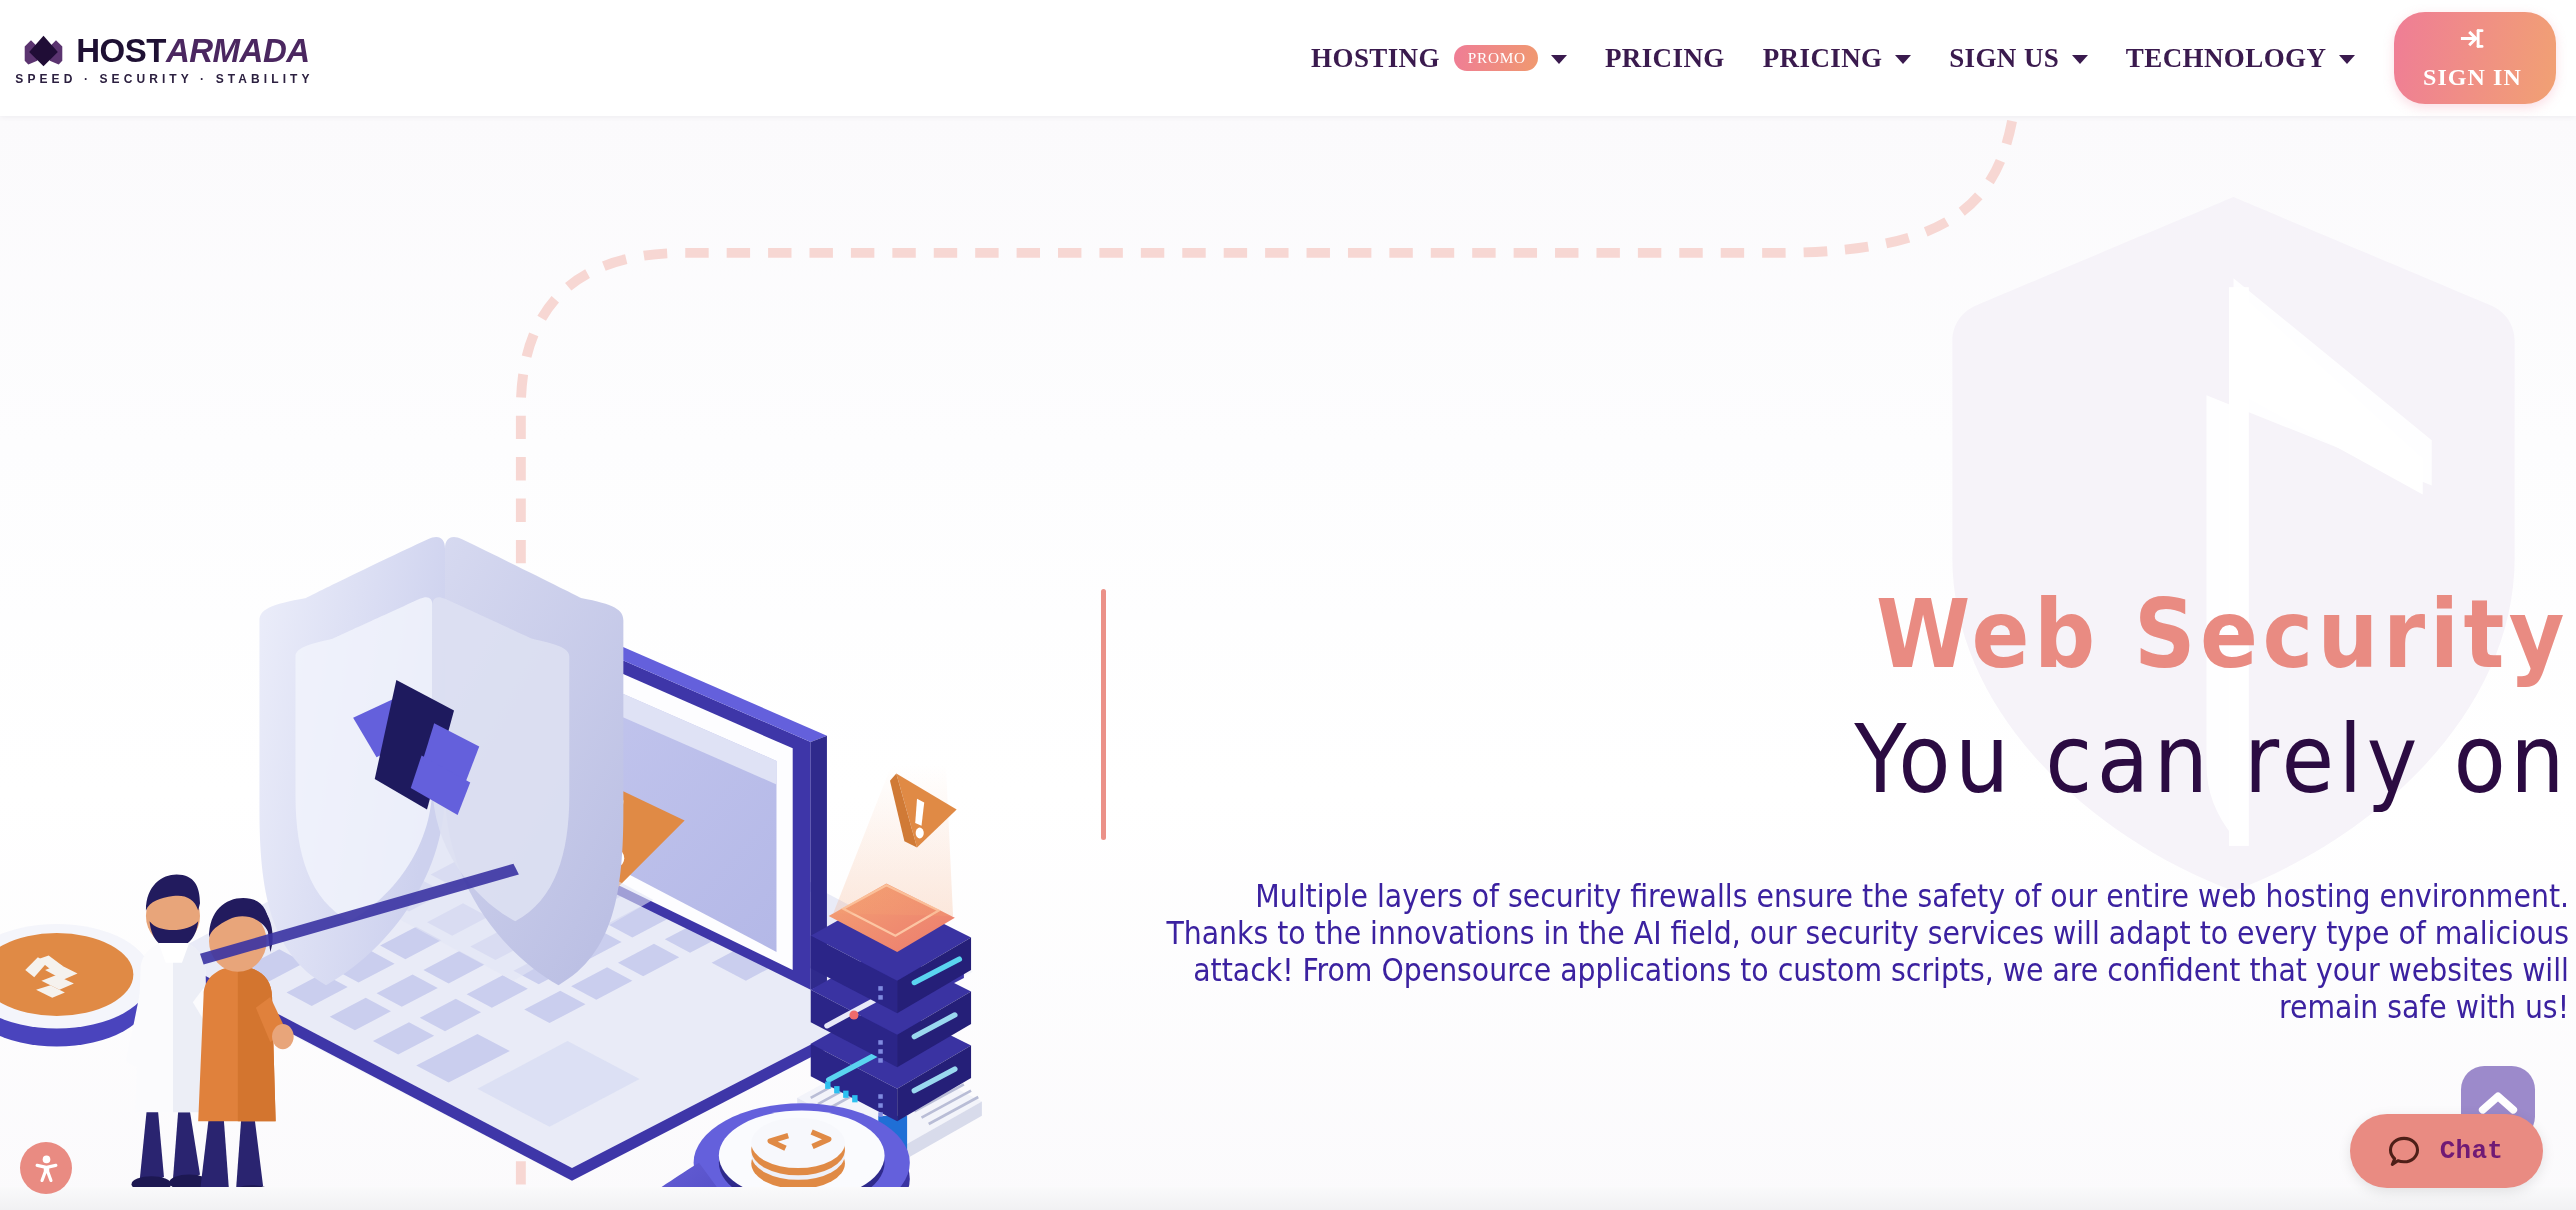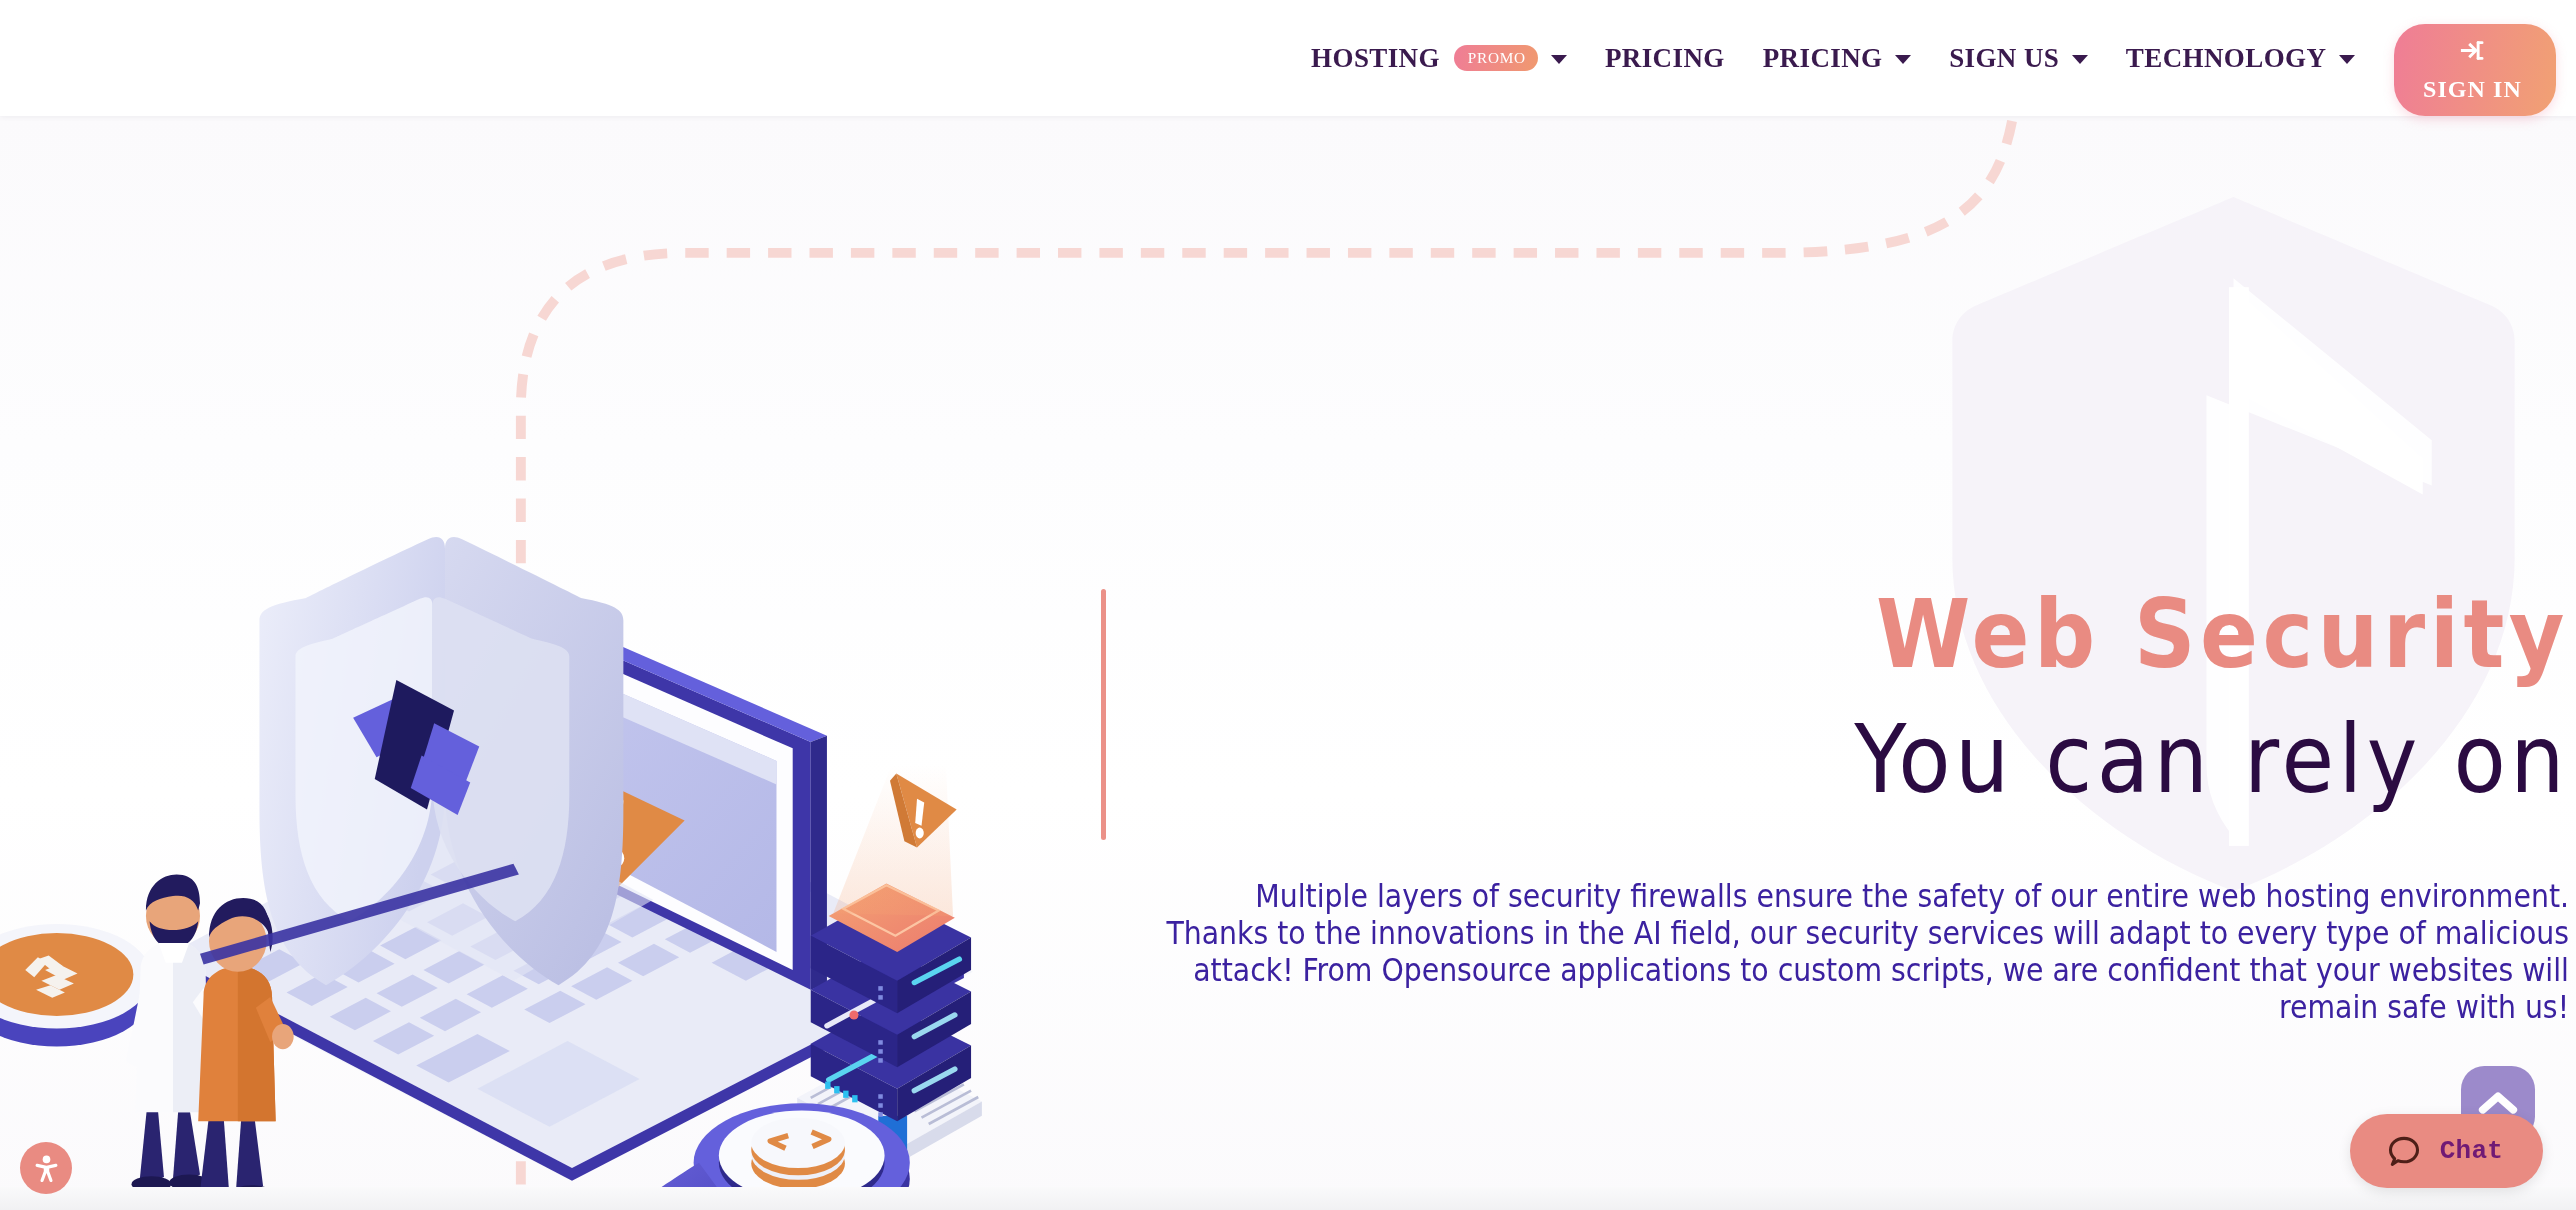--- a/index.html
+++ b/index.html
@@ -68,21 +68,21 @@
     white-space: nowrap;
   }
 
   
   #nav {
     position: absolute;
     right: 20px;
     top: 0;
     height: 116px;
     display: flex;
-    align-items: flex-end;
+    align-items: center;
     gap: 0px;
   }
   .nav-item {
     display: flex;
     align-items: center;
     gap: 10.8px;
     font-family: "Liberation Serif", serif;
     font-size: 27px;
     font-weight: 700;
     letter-spacing: 0.4px;
@@ -287,20 +287,31 @@
     cursor: pointer;
   }
 </style>
 </head>
 <body>
 
 <div id="page">
 
   <header id="header">
 
+    <div id="logo">
+      <div class="logo-row">
+        <svg class="logo-mark" viewBox="0 0 68 38">
+          <path d="M13 14 L20 7 L27 14 L27 30 L17 34 L13 30 Z" fill="#5b3470"></path>
+          <path d="M55 14 L48 7 L41 14 L41 30 L51 34 L55 30 Z" fill="#5b3470"></path>
+          <path d="M34 2 L50 20 L34 36 L18 20 Z" fill="#200d36"></path>
+        </svg>
+        <div class="logo-word"><span class="logo-host">HOST</span><span class="logo-armada">ARMADA</span></div>
+      </div>
+      <div class="logo-tagline">SPEED · SECURITY · STABILITY</div>
+    </div>
 
     <nav id="nav">
 
       <div class="nav-item">
         <span>HOSTING</span>
         <span class="promo-badge">PROMO</span>
         <span class="caret"></span>
       </div>
 
       <div class="nav-item">

